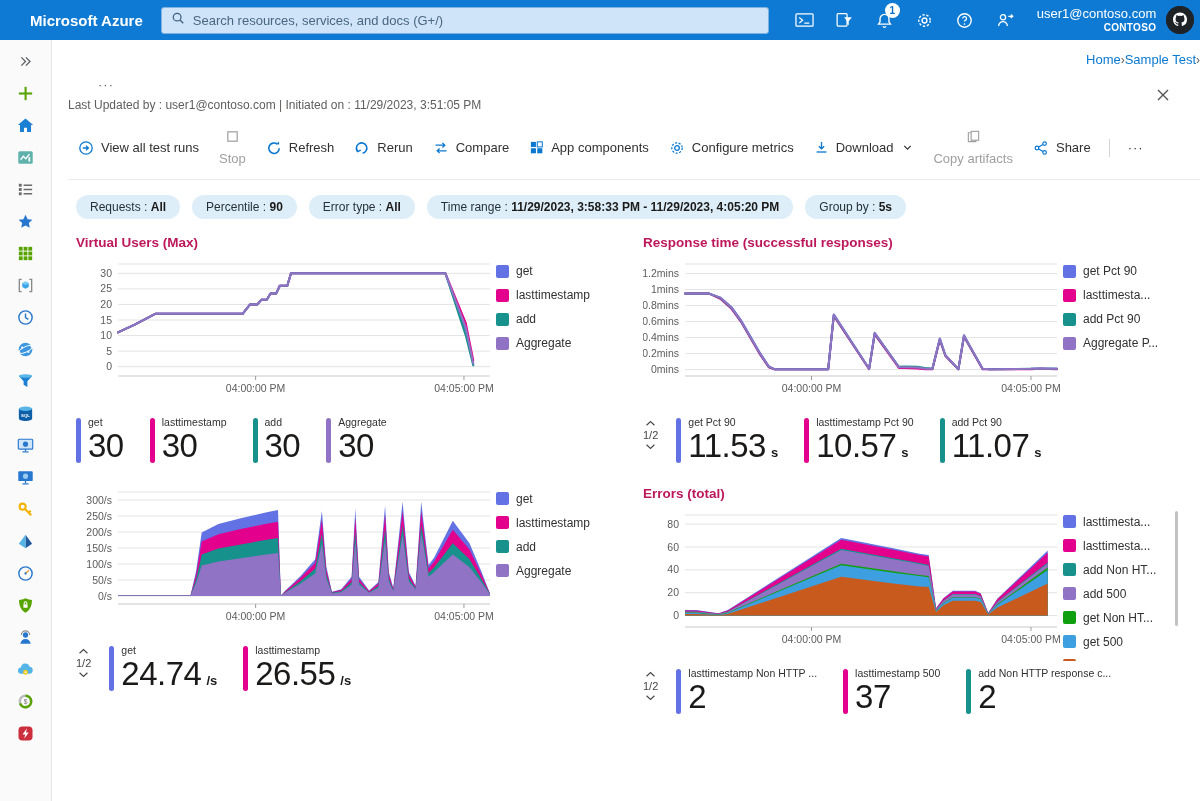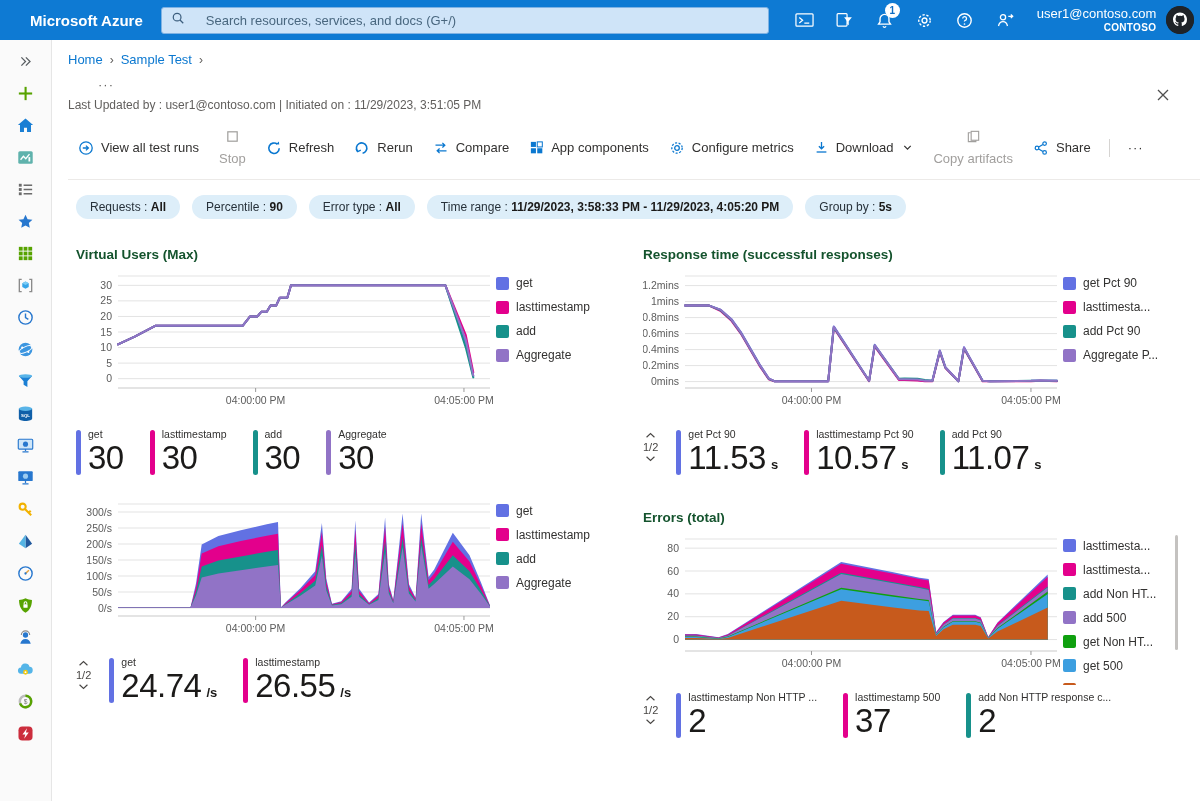--- a/index.html
+++ b/index.html
@@ -3,39 +3,39 @@
 <meta charset="utf-8">
 <style>
   html,body{margin:0;padding:0;width:1200px;height:801px;overflow:hidden;background:#fff;
     font-family:"Liberation Sans",sans-serif;-webkit-font-smoothing:antialiased;}
   *{box-sizing:border-box;}
   button{font-family:inherit;}
   
   .topbar{height:40px;background:#0E7AD3;display:flex;align-items:center;color:#fff;position:relative;overflow:hidden;}
   .brand{font-size:15px;font-weight:700;margin-left:30px;white-space:nowrap;}
   .search{margin-left:18px;width:608px;height:27px;background:#cfe4f8;border:1px solid #7fb2e3;border-radius:3px;
-    display:flex;align-items:center;padding:0 9px;gap:19px;color:#3c5e7e;}
+    display:flex;align-items:center;padding:0 9px;gap:6px;color:#3c5e7e;}
   .search svg{flex:none;}
   .search input{background:transparent;border:none;outline:none;font-size:13px;color:#2f4d68;width:100%;}
   .search input::placeholder{color:#49677f;opacity:1;}
   .top-icons{display:flex;align-items:center;margin-left:16px;}
   .top-ic{width:40px;height:40px;display:flex;align-items:center;justify-content:center;position:relative;color:#fff;background:none;border:none;cursor:pointer;}
   .badge{position:absolute;top:3px;right:5px;background:#fff;color:#0E6CC2;border-radius:50%;width:15px;height:15px;
     font-size:10px;font-weight:700;display:flex;align-items:center;justify-content:center;}
   .account{margin-left:12px;text-align:right;line-height:1.2;white-space:nowrap;}
   .acct-email{font-size:13px;}
   .acct-tenant{font-size:10px;font-weight:700;letter-spacing:.3px;}
   .avatar{width:28px;height:28px;border-radius:50%;margin-left:10px;margin-right:-7px;flex:none;overflow:hidden;background:#1f2328;border:none;padding:0;cursor:pointer;}
   
   .app{display:flex;height:761px;}
   .sidebar{width:52px;background:#fafafa;border-right:1px solid #e6e6e6;display:flex;flex-direction:column;align-items:center;padding-top:5px;overflow:hidden;flex:none;}
   .side-item{width:52px;height:32px;display:flex;align-items:center;justify-content:center;cursor:pointer;background:none;border:none;flex:none;}
   .main{flex:1;position:relative;overflow:hidden;background:#fff;padding:12px 0 0 16px;}
   
-  .breadcrumb{display:flex;align-items:center;font-size:13px;gap:7px;}
+  .breadcrumb{display:flex;align-items:center;font-size:13px;justify-content:flex-end;}
   .bc-link{color:#0b78d0;cursor:pointer;}
   .bc-sep{color:#605e5c;font-size:12px;}
   .close-x{position:absolute;top:44px;right:26px;background:none;border:none;cursor:pointer;color:#4f4f4f;padding:4px;}
   .title-row{display:flex;align-items:center;margin-top:9px;}
   h1{font-size:23px;font-weight:700;color:#1b1a19;margin:0;letter-spacing:.2px;}
   .title-dots{margin-left:24px;color:#605e5c;font-size:13px;letter-spacing:1px;cursor:pointer;background:none;border:none;}
   .subtitle{font-size:12px;color:#605e5c;margin-top:5px;}
   
   .toolbar{display:flex;align-items:center;margin-top:13px;border-bottom:1px solid #eceae8;padding-bottom:9px;}
   .tb-btn{display:flex;align-items:center;gap:7px;background:none;border:none;font-size:13px;color:#323130;padding:4px 10px;cursor:pointer;white-space:nowrap;}
@@ -43,21 +43,21 @@
   .tb-btn.disabled{color:#a19f9d;cursor:default;flex-direction:column;}
   .tb-btn.disabled .icn{color:#a19f9d;}
   .tb-sep{width:1px;height:18px;background:#d6d4d2;margin:0 8px;}
   .chev{color:#323130;display:flex;margin-left:2px;}
   
   .section-title{font-size:14px;font-weight:700;color:#1b1a19;margin:17px 0 0 8px;}
   .filters{display:flex;gap:12px;margin:15px 0 0 8px;}
   .pill{background:#ddeef9;border-radius:13px;padding:5px 14px;font-size:12px;color:#27313a;cursor:pointer;border:none;white-space:nowrap;}
   .pill b{font-weight:700;color:#1b1a19;}
   .charts{display:grid;grid-template-columns:1fr 1fr;column-gap:26px;row-gap:22px;margin:16px 16px 0 8px;}
-  .chart-title{font-size:13.5px;font-weight:700;color:#14532d;margin:12px 0 8px 0;}
+  .chart-title{font-size:13.5px;font-weight:700;color:#be185d;margin:0 0 8px 0;}
   .chart-body{display:flex;}
   svg text.tick{font-size:10.5px;fill:#5c5c5c;font-family:"Liberation Sans",sans-serif;}
   .legend{width:118px;padding-top:6px;display:flex;flex-direction:column;gap:10px;position:relative;max-height:152px;overflow:hidden;}
   .lg-item{display:flex;align-items:center;gap:7px;font-size:12px;color:#323130;flex:none;cursor:pointer;background:none;border:none;padding:0;}
   .sw{width:13px;height:13px;border-radius:2px;flex:none;}
   .lg-scroll{position:absolute;right:3px;top:2px;width:3px;height:115px;background:#c4c2c0;border-radius:2px;cursor:pointer;}
   .stats{display:flex;align-items:flex-start;margin-top:4px;gap:26px;}
   .pager{display:flex;flex-direction:column;align-items:center;gap:1px;color:#484644;padding-top:3px;margin-right:-8px;}
   .pg-btn{background:none;border:none;padding:1px;color:#484644;cursor:pointer;line-height:0;}
   .pg-txt{font-size:11px;}

